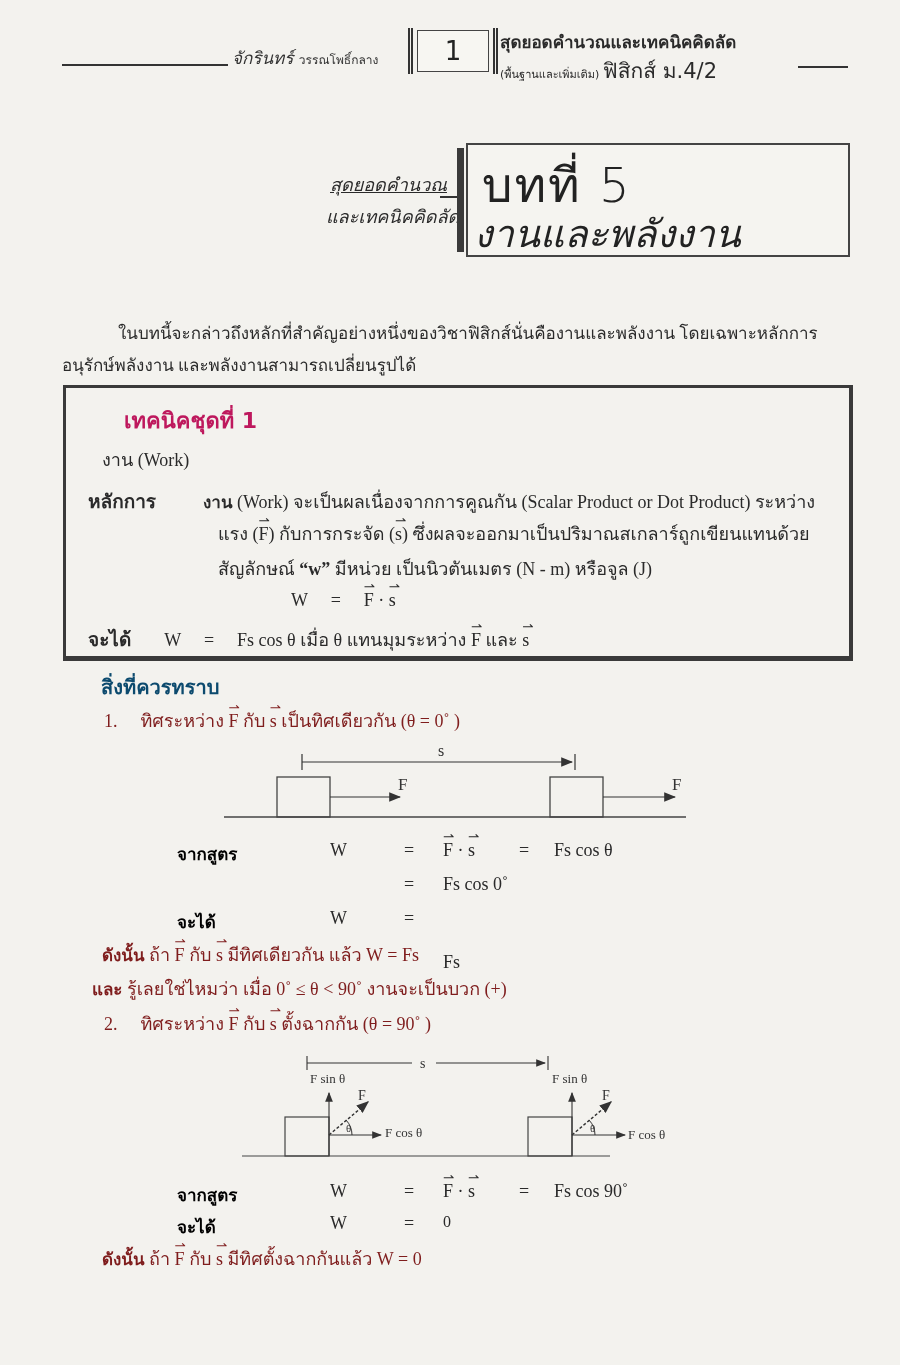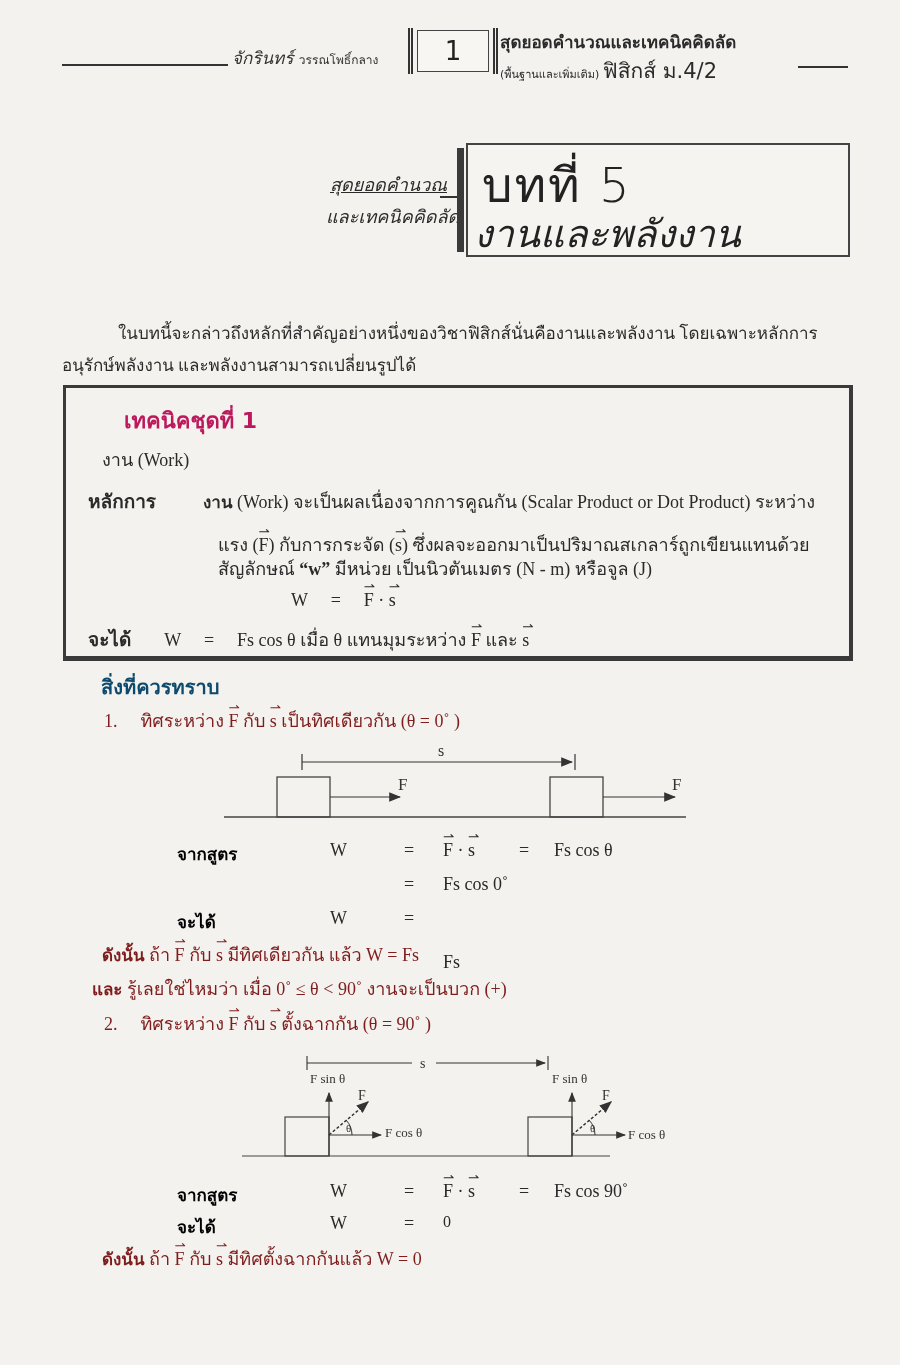--- a/index.html
+++ b/index.html
@@ -101,21 +101,21 @@
 <div class="tech-box">
   <div class="tech-title">เทคนิคชุดที่ 1</div>
   <div class="tech-line" style="left:36px;top:57px;">งาน (Work)</div>
 
   <div class="tech-line" style="left:22px;top:98px;">
     <span class="tech-label">หลักการ</span>
     <span style="display:inline-block;width:38px;"></span>
     <span class="bold sans" style="font-size:17px;">งาน</span><span> (Work) จะเป็นผลเนื่องจากการคูณกัน (Scalar Product or Dot Product) ระหว่าง</span>
   </div>
 
-  <div class="tech-line" style="left:152px;top:142px;">
+  <div class="tech-line" style="left:152px;top:131px;">
     <span>แรง (</span><span class="vec">F</span><span>) กับการกระจัด (</span><span class="vec">s</span><span>) ซึ่งผลจะออกมาเป็นปริมาณสเกลาร์ถูกเขียนแทนด้วย</span>
   </div>
 
   <div class="tech-line" style="left:152px;top:166px;">
     <span>สัญลักษณ์ </span><span class="bold">“w”</span><span> มีหน่วย เป็นนิวตันเมตร (N - m) หรือจูล (J)</span>
   </div>
 
   <div class="tech-line" style="left:225px;top:202px;">
     <span>W</span>
     <span style="display:inline-block;width:14px;"></span>

